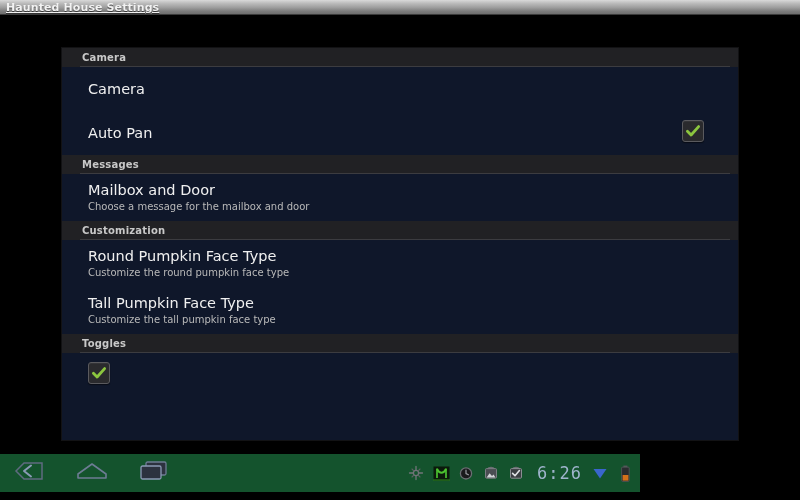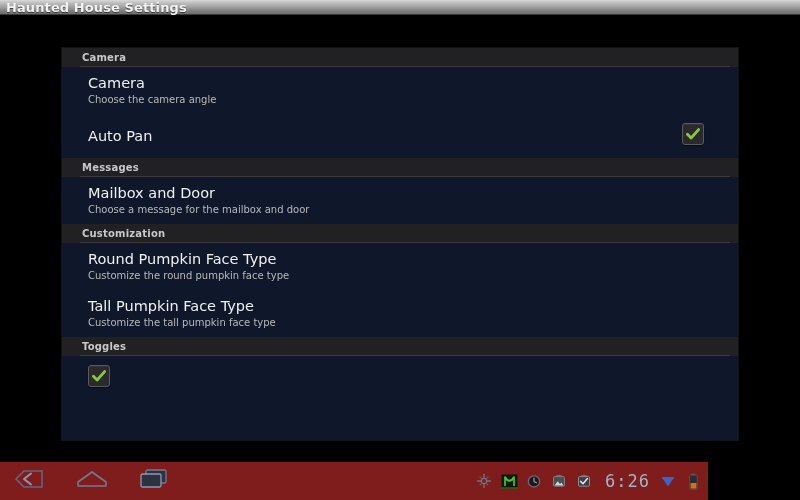--- a/index.html
+++ b/index.html
@@ -22,27 +22,28 @@
     width: 800px;
     height: 15px;
     background: linear-gradient(to bottom, #d9d9d9 0%, #bdbdbd 22%, #9c9c9c 55%, #7c7c7c 80%, #6e6e6e 100%);
     border-bottom: 1px solid #3a3a3a;
     box-sizing: border-box;
   }
   .titlebar-text {
     position: absolute;
     left: 6px;
     top: 1px;
-    font-size: 13px;
+    font-size: 11px;
     font-weight: bold;
     color: #f2f2f2;
     text-shadow: 0 1px 0 rgba(0,0,0,0.55);
     letter-spacing: 0.1px;
     line-height: 13px;
     white-space: nowrap;
+    text-decoration: underline;
   }
 
   
   .device {
     position: absolute;
     left: 0; top: 16px;
     width: 800px;
     height: 484px;
     background: #000000;
   }
@@ -129,24 +130,24 @@
   .checkbox svg {
     position: absolute;
     left: 2px;
     top: 2px;
   }
 
   
   .sysbar {
     position: absolute;
     left: 0;
-    bottom: 0;
-    width: 708px;
+    bottom: 8px;
+    width: 640px;
     height: 38px;
-    background: #7f1d1d;
+    background: #14532d;
   }
   .nav-group {
     position: absolute;
     left: 8px;
     top: 0;
     height: 38px;
     display: flex;
     align-items: center;
     gap: 18px;
   }
@@ -194,21 +195,20 @@
 
   <div class="panel">
     <div id="settings-list">
         <div class="section-header">
           <div class="sh-label">Camera</div>
           <div class="sh-rule"></div>
         </div>
         <div class="pref-row">
           <div class="pref-text">
             <div class="pref-title">Camera</div>
-            <div class="pref-summary">Choose the camera angle</div>
           </div>
         </div>
         <div class="pref-row">
           <div class="pref-text">
             <div class="pref-title">Auto Pan</div>
           </div>
           <div class="cb-wrap">
             <div class="checkbox">
               <svg width="16" height="16" viewBox="0 0 16 16">
                 <path d="M2.4 8.2 L6.1 12 L13.6 3.6" fill="none" stroke="#8cc63f" stroke-width="2.8" stroke-linecap="round" stroke-linejoin="round"></path>

